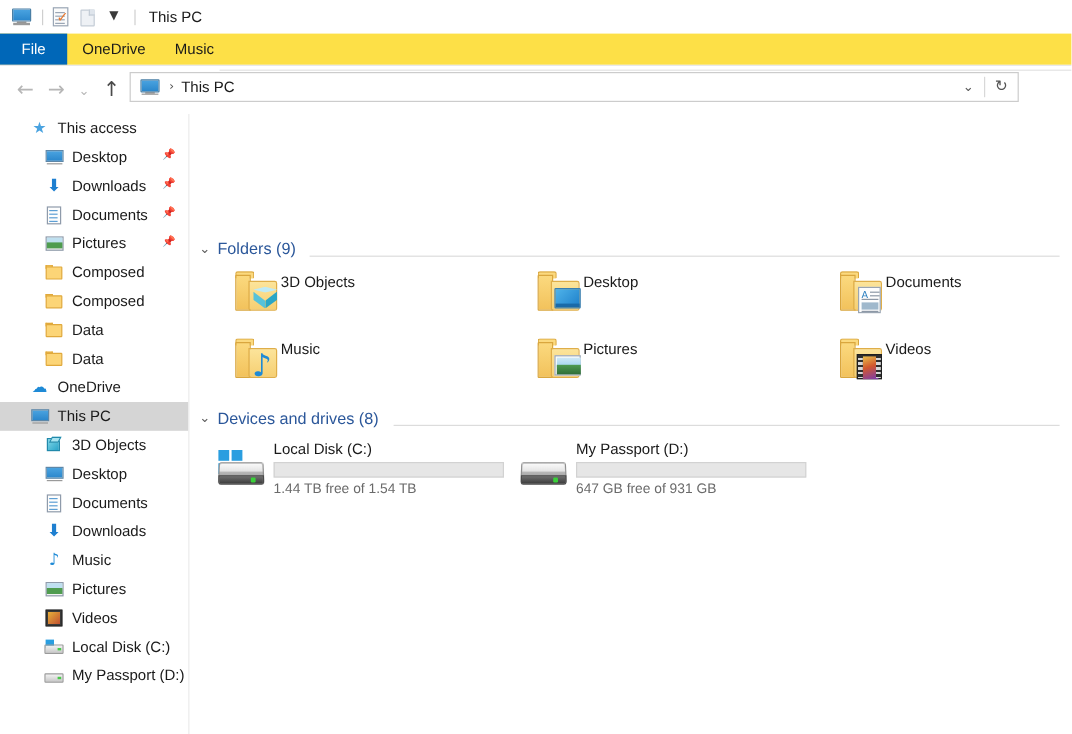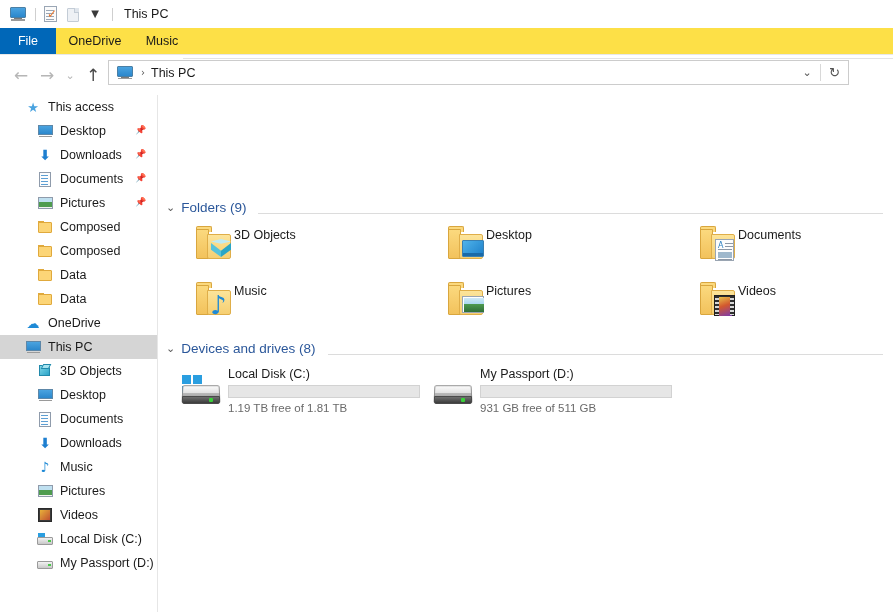--- a/index.html
+++ b/index.html
@@ -812,26 +812,26 @@
             <i></i>
             <i></i>
             <i></i>
           </span>
           <span class="case"></span>
           <span class="front"></span>
           <span class="led"></span>
         </span>
         <span class="dtile-name">Local Disk (C:)</span>
         <span class="dbar"><span class="fill" style="width:20%; background:#26a0da;"></span></span>
-        <span class="dtile-free">1.19 TB free of 1.81 TB</span>
+        <span class="dtile-free">1.44 TB free of 1.54 TB</span>
       </div>
       <div class="dtile" style="left: 270px; top: 272px;">
         <span class="drive-ico">
           <span class="case"></span>
           <span class="front"></span>
           <span class="led"></span>
         </span>
         <span class="dtile-name">My Passport (D:)</span>
         <span class="dbar"><span class="fill" style="width:0%; background:#26a0da;"></span></span>
-        <span class="dtile-free">931 GB free of 511 GB</span>
+        <span class="dtile-free">647 GB free of 931 GB</span>
       </div>
     </div>
 </div>
 
 </body></html>

